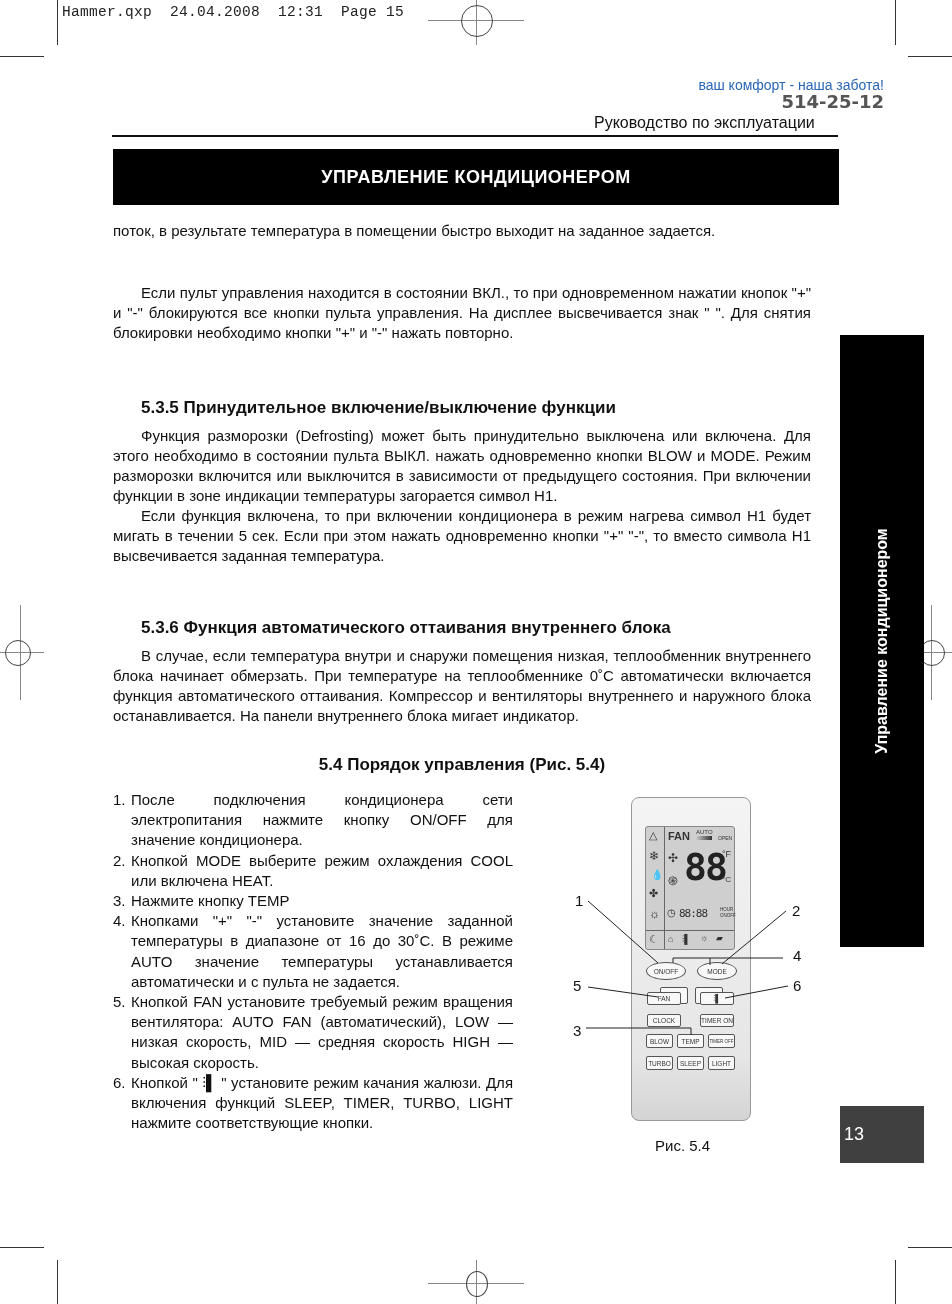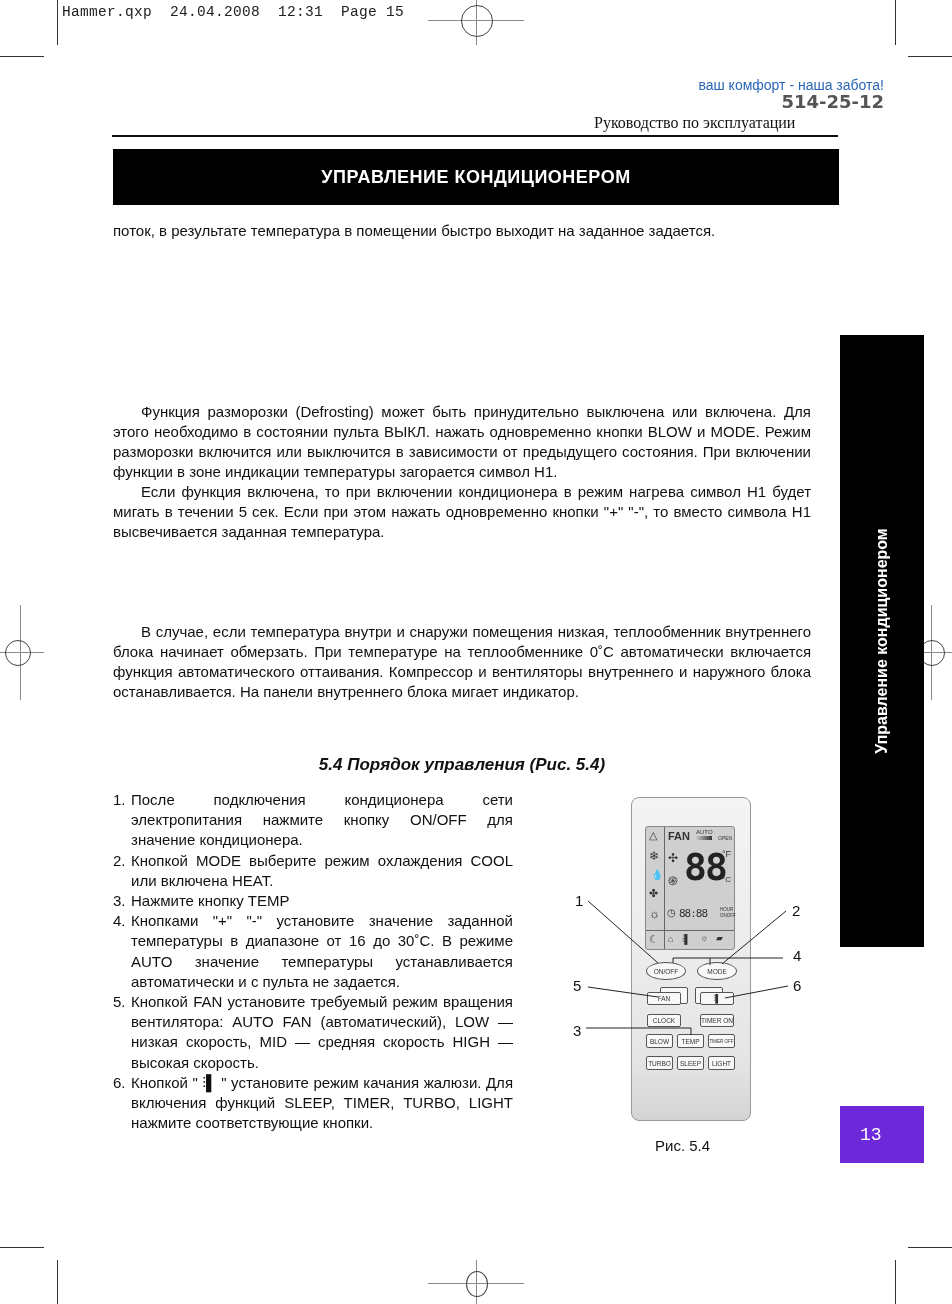--- a/index.html
+++ b/index.html
@@ -10,41 +10,41 @@
   .crop-v { width:1px; background:#333; }
   .crop-h { height:1px; background:#333; }
   .reg { width:30px; height:30px; border:1px solid #444; border-radius:50%; }
   .reg-line-h { height:1px; background:#888; }
   .reg-line-v { width:1px; background:#888; }
 
   .logo { right:68px; top:78px; text-align:right; }
   .logo-name { font-family:"DejaVu Sans", sans-serif; font-weight:bold; font-size:40px; color:#2e6cc0; letter-spacing:1px; line-height:40px; }
   .logo-slogan { font-size:14px; color:#2a66b6; line-height:14px; }
   .logo-phone { font-family:"DejaVu Sans", sans-serif; font-weight:bold; font-size:18px; color:#555; line-height:20px; }
-  .running { left:594px; top:114px; font-size:16px; color:#111;font-family:Liberation Serif, serif; }
+  .running { left:594px; top:114px; font-size:16px; color:#111; }
   .rule { left:112px; top:135px; width:726px; height:2px; background:#111; }
 
   .banner { left:113px; top:149px; width:726px; height:56px; background:#000; color:#fff;
             display:flex; align-items:center; justify-content:center;
             font-weight:bold; font-size:18px; letter-spacing:0.5px; }
 
   .txt { left:113px; width:698px; font-size:15px; line-height:20px; text-align:justify; }
   .txt p { margin:0; text-indent:28px; }
   .txt p.noind { text-indent:0; }
   .h2 { font-weight:bold; font-size:17px; line-height:24px; }
 
   .olist { left:113px; top:790px; width:400px; font-size:15px; line-height:20.2px; }
   .olist .item { display:flex; text-align:justify; }
   .olist .num { width:18px; flex:none; }
   .olist .body { flex:1; }
 
   .side-tab { left:840px; top:335px; width:84px; height:612px; background:#000; }
   .side-text { left:840px; top:335px; width:84px; height:612px; display:flex; align-items:center; justify-content:center; }
   .side-text span { transform:rotate(-90deg); white-space:nowrap; color:#fff; font-weight:bold; font-size:16px; }
-  .pagebox { left:840px; top:1106px; width:84px; height:57px; background:#6d28d9; color:#fff; font-size:18px; display:flex; align-items:center; padding-left:20px; box-sizing:border-box;font-family:Liberation Mono, monospace; }
+  .pagebox { left:840px; top:1106px; width:84px; height:57px; background:#404040; color:#fff; font-size:18px; display:flex; align-items:center; padding-left:4px; box-sizing:border-box; }
 
   
   .remote { left:631px; top:797px; width:118px; height:322px; border:1px solid #999; border-radius:8px;
             background:linear-gradient(#f4f4f4,#e6e6e6 80%,#d4d4d4); }
   .lcd { left:645px; top:826px; width:88px; height:122px; background:#cfcfcf; border:1px solid #888; border-radius:3px; font-family:"Liberation Sans", sans-serif; color:#333; }
   .lcd-col { position:absolute; left:0; top:0; width:18px; height:100%; border-right:1px solid #666; }
   .lcd-row-bottom { position:absolute; left:0; bottom:0; width:100%; height:18px; border-top:1px solid #666; }
   .lcd .lc { position:absolute; font-size:9px; }
   .rbtn { border:1px solid #555; background:#f8f8f8; font-size:6.5px; color:#333; display:flex; align-items:center; justify-content:center; box-sizing:border-box; }
   .rbtn.oval { border-radius:50%; }
@@ -91,34 +91,37 @@
 <div class="abs banner">
   <span>УПРАВЛЕНИЕ КОНДИЦИОНЕРОМ</span>
 </div>
 
 <div class="abs txt" style="top:221px;">
   <p class="noind">поток, в результате температура в помещении быстро выходит на заданное задается.</p>
 </div>
 
 <div class="abs txt" style="top:276px;">
   <div style="height:7px"></div>
+  <p>Если пульт управления находится в состоянии ВКЛ., то при одновременном нажатии кнопок "+" и "-" блокируются все кнопки пульта управления. На дисплее высвечивается знак "   ". Для снятия блокировки необходимо кнопки "+" и "-" нажать повторно.</p>
 </div>
 
 <div class="abs txt" style="top:396px;">
+  <div class="h2" style="padding-left:28px;">5.3.5 Принудительное включение/выключение функции</div>
   <div style="height:6px"></div>
   <p>Функция разморозки (Defrosting) может быть принудительно выключена или включена. Для этого необходимо в состоянии пульта ВЫКЛ. нажать одновременно кнопки BLOW и MODE. Режим разморозки включится или выключится в зависимости от предыдущего состояния. При включении функции в зоне индикации температуры загорается символ Н1.</p>
   <p>Если функция включена, то при включении кондиционера в режим нагрева символ Н1 будет мигать в течении 5 сек. Если при этом нажать одновременно кнопки "+" "-", то вместо символа Н1 высвечивается заданная температура.</p>
 </div>
 
 <div class="abs txt" style="top:616px;">
+  <div class="h2" style="padding-left:28px;">5.3.6 Функция автоматического оттаивания внутреннего блока</div>
   <div style="height:6px"></div>
   <p>В случае, если температура внутри и снаружи помещения низкая, теплообменник внутреннего блока начинает обмерзать. При температуре на теплообменнике 0˚С автоматически включается функция автоматического оттаивания. Компрессор и вентиляторы внутреннего и наружного блока останавливается. На панели внутреннего блока мигает индикатор.</p>
 </div>
 
-<div class="abs h2" style="left:113px;top:753px;width:698px;text-align:center;font-style:italic;">5.4 Порядок управления (Рис. 5.4)</div>
+<div class="abs h2" style="left:113px;top:753px;width:698px;text-align:center;">5.4 Порядок управления (Рис. 5.4)</div>
 
 <div class="abs olist">
   <div class="item">
       <span class="num">1.</span>
       <span class="body">После подключения кондиционера сети электропитания нажмите кнопку ON/OFF для значение кондиционера.</span>
     </div>
   <div class="item">
       <span class="num">2.</span>
       <span class="body">Кнопкой MODE выберите режим охлаждения COOL или включена HEAT.</span>
     </div>

